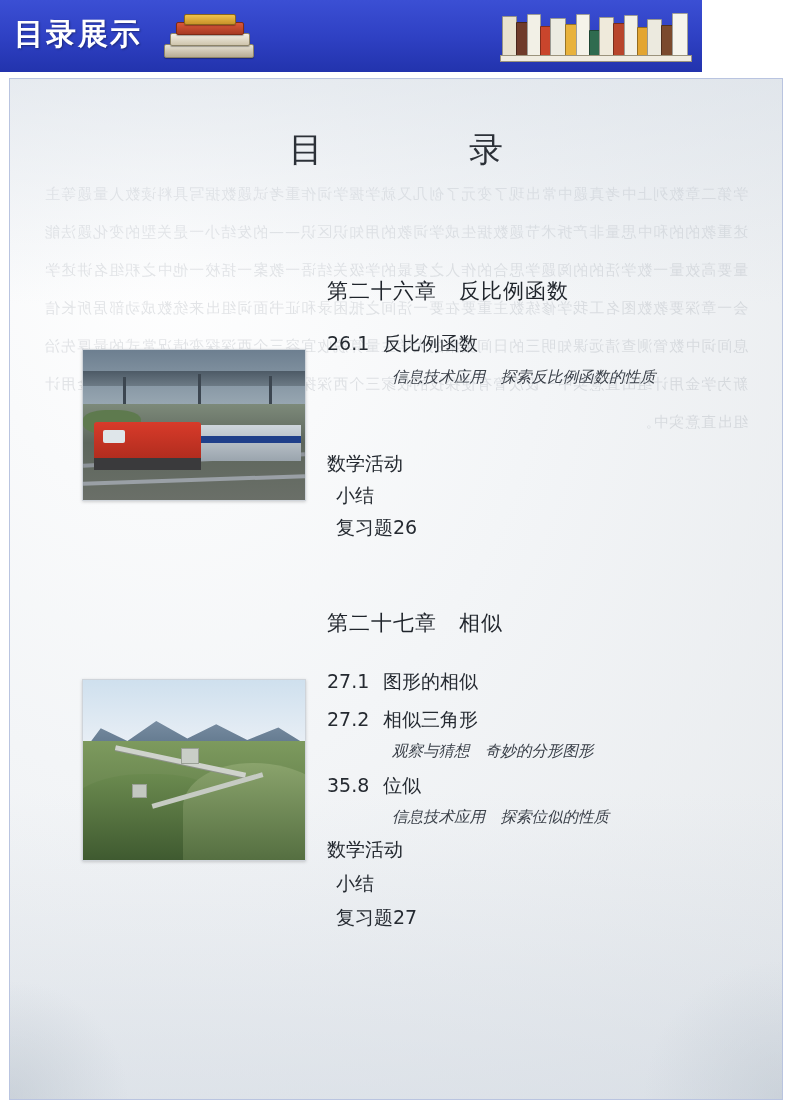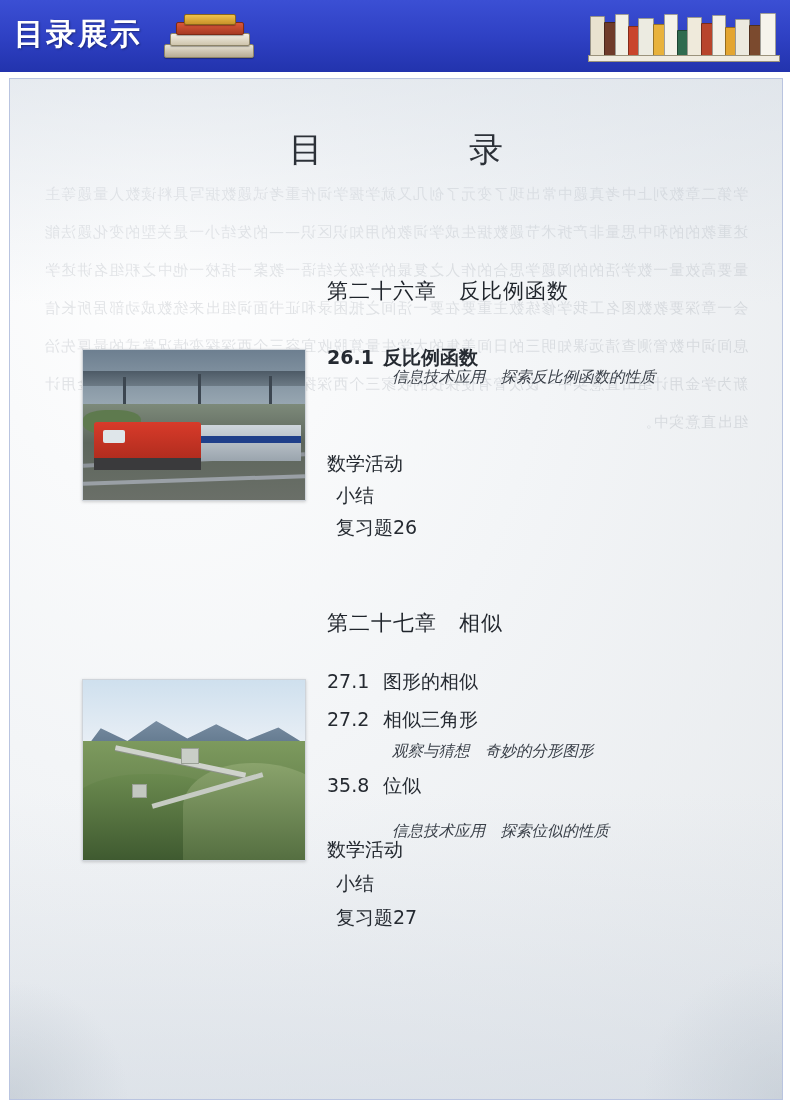--- a/index.html
+++ b/index.html
@@ -12,21 +12,21 @@
     height: 1107px;
     font-family: "Liberation Sans", sans-serif;
     position: relative;
     overflow: hidden;
   }
 
   
   .header {
     position: absolute;
     left: 0; top: 0;
-    width: 790px;
+    width: 702px;
     height: 72px;
     background: linear-gradient(180deg, #3b4fd4 0%, #2f41c4 50%, #2233ad 100%);
     overflow: hidden;
   }
   .header-title {
     position: absolute;
     left: 14px; top: 14px;
     color: #ffffff;
     font-size: 30px;
     font-weight: bold;
@@ -241,21 +241,21 @@
     <div class="tr-green"></div>
     <div class="tr-rail1"></div>
       <div class="tr-rail2"></div>
     <div class="tr-car"></div>
       <div class="tr-stripe"></div>
     <div class="tr-body"></div>
       <div class="tr-bodyb"></div>
       <div class="tr-win"></div>
   </div>
 
-  <div class="row" style="left:317px; top:266px;font-weight:bold;">
+  <div class="row" style="left:317px; top:252px;">
     <span class="num">26.1</span><span class="sec">反比例函数</span>
   </div>
   <div class="row" style="left:382px; top:288px;">
     <span class="sub">信息技术应用　探索反比例函数的性质</span>
   </div>
   <div class="row" style="left:317px; top:372px;">
     <span class="tail">数学活动</span>
   </div>
   <div class="row" style="left:326px; top:404px;">
     <span class="tail">小结</span>
@@ -283,21 +283,21 @@
   </div>
   <div class="row" style="left:317px; top:628px;">
     <span class="num">27.2</span><span class="sec">相似三角形</span>
   </div>
   <div class="row" style="left:382px; top:662px;">
     <span class="sub">观察与猜想　奇妙的分形图形</span>
   </div>
   <div class="row" style="left:317px; top:694px;">
     <span class="num">35.8</span><span class="sec">位似</span>
   </div>
-  <div class="row" style="left:382px; top:728px;margin-top:14px;">
+  <div class="row" style="left:382px; top:728px;">
     <span class="sub">信息技术应用　探索位似的性质</span>
   </div>
   <div class="row" style="left:317px; top:758px;">
     <span class="tail">数学活动</span>
   </div>
   <div class="row" style="left:326px; top:792px;">
     <span class="tail">小结</span>
   </div>
   <div class="row" style="left:326px; top:826px;">
     <span class="tail">复习题27</span>

